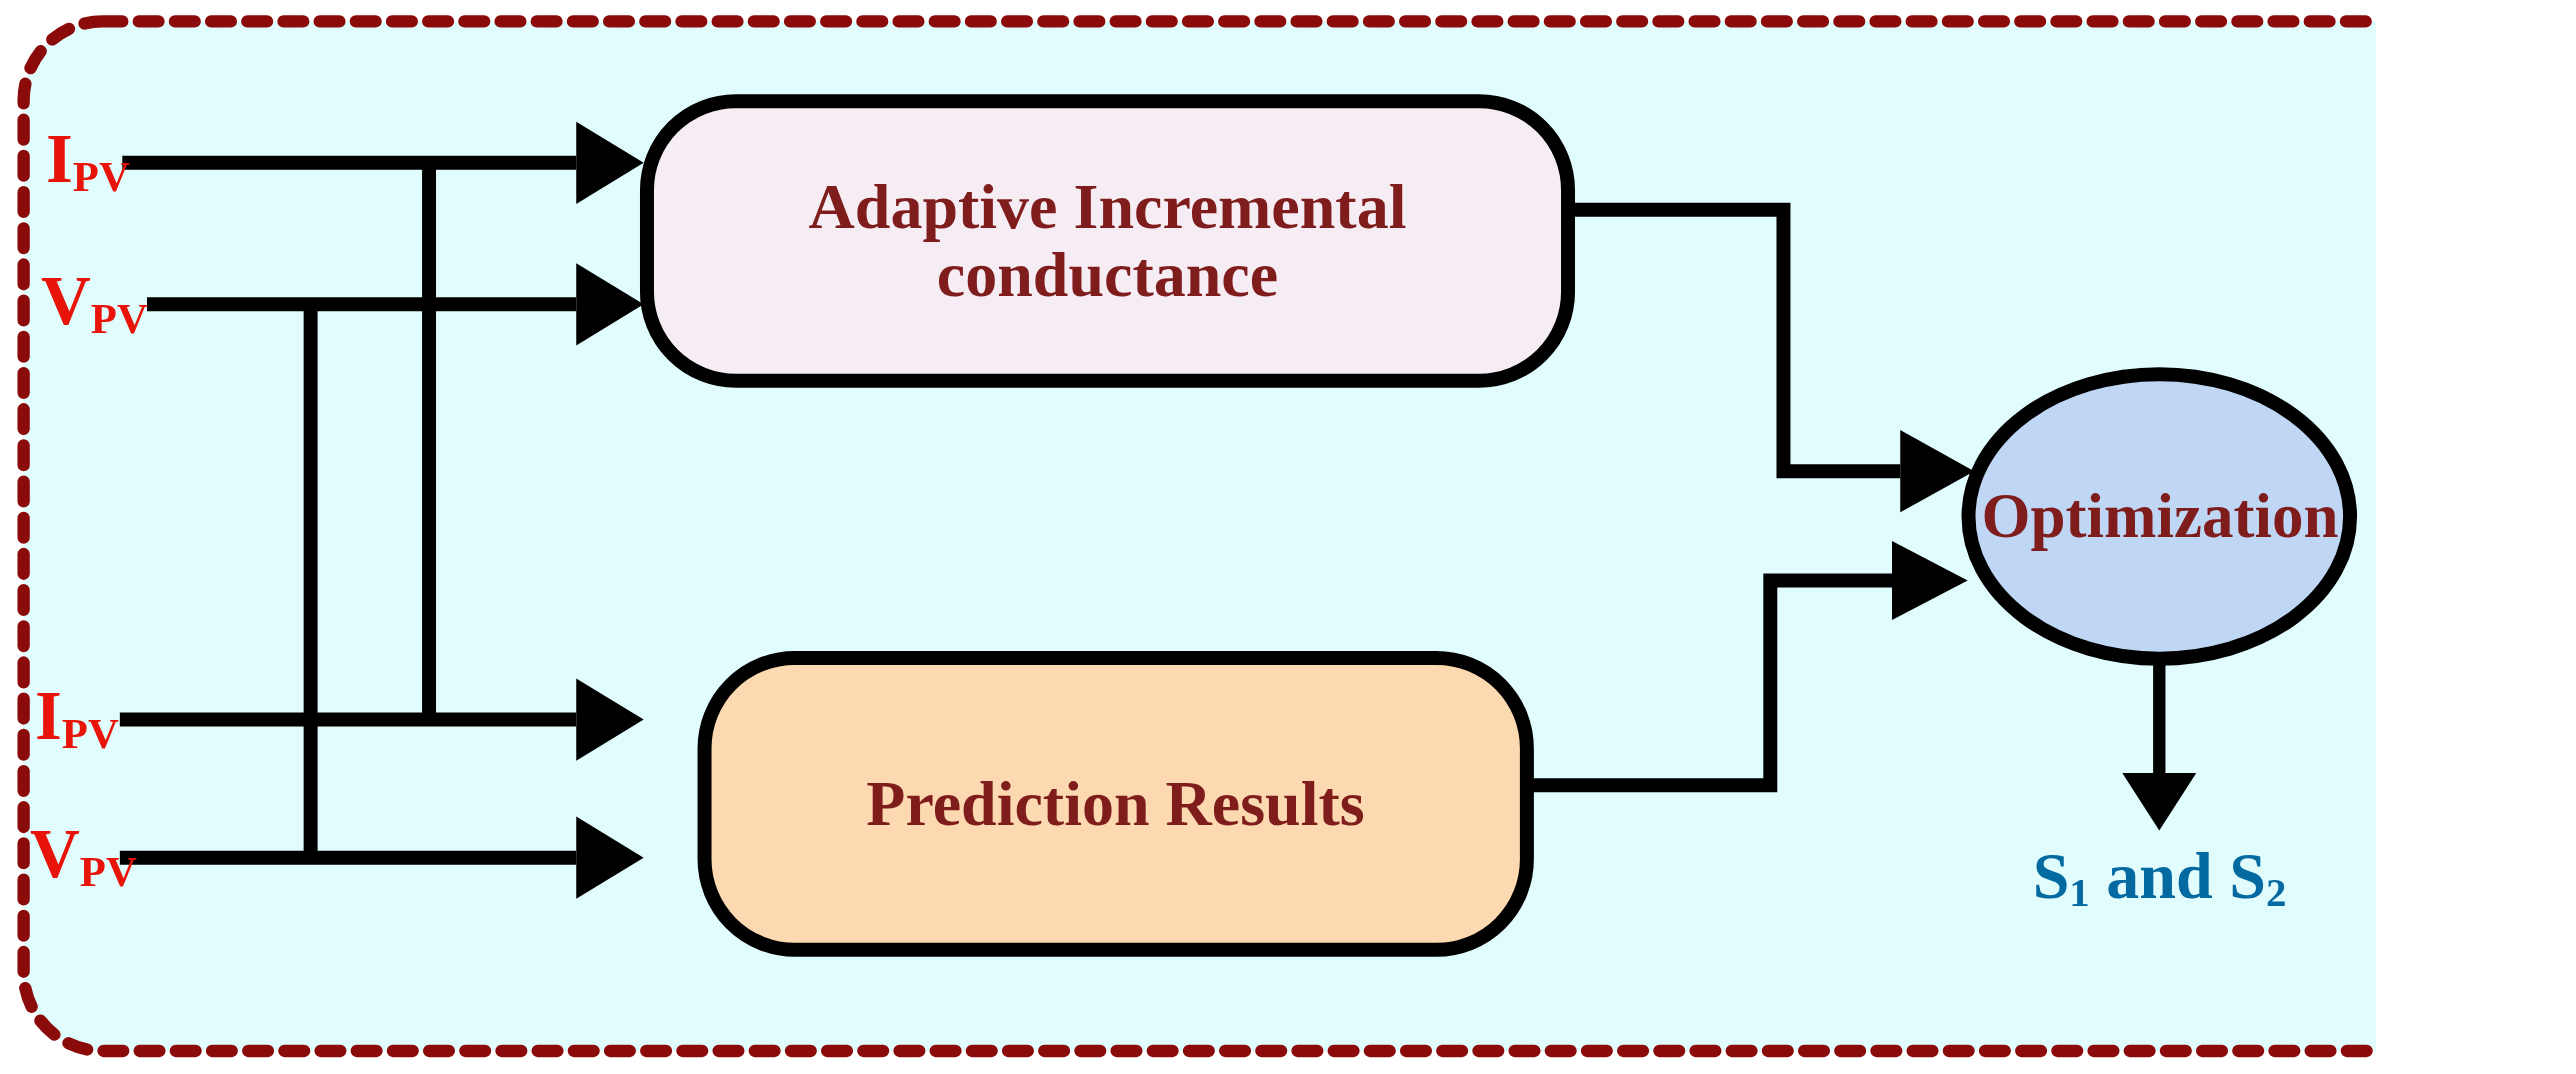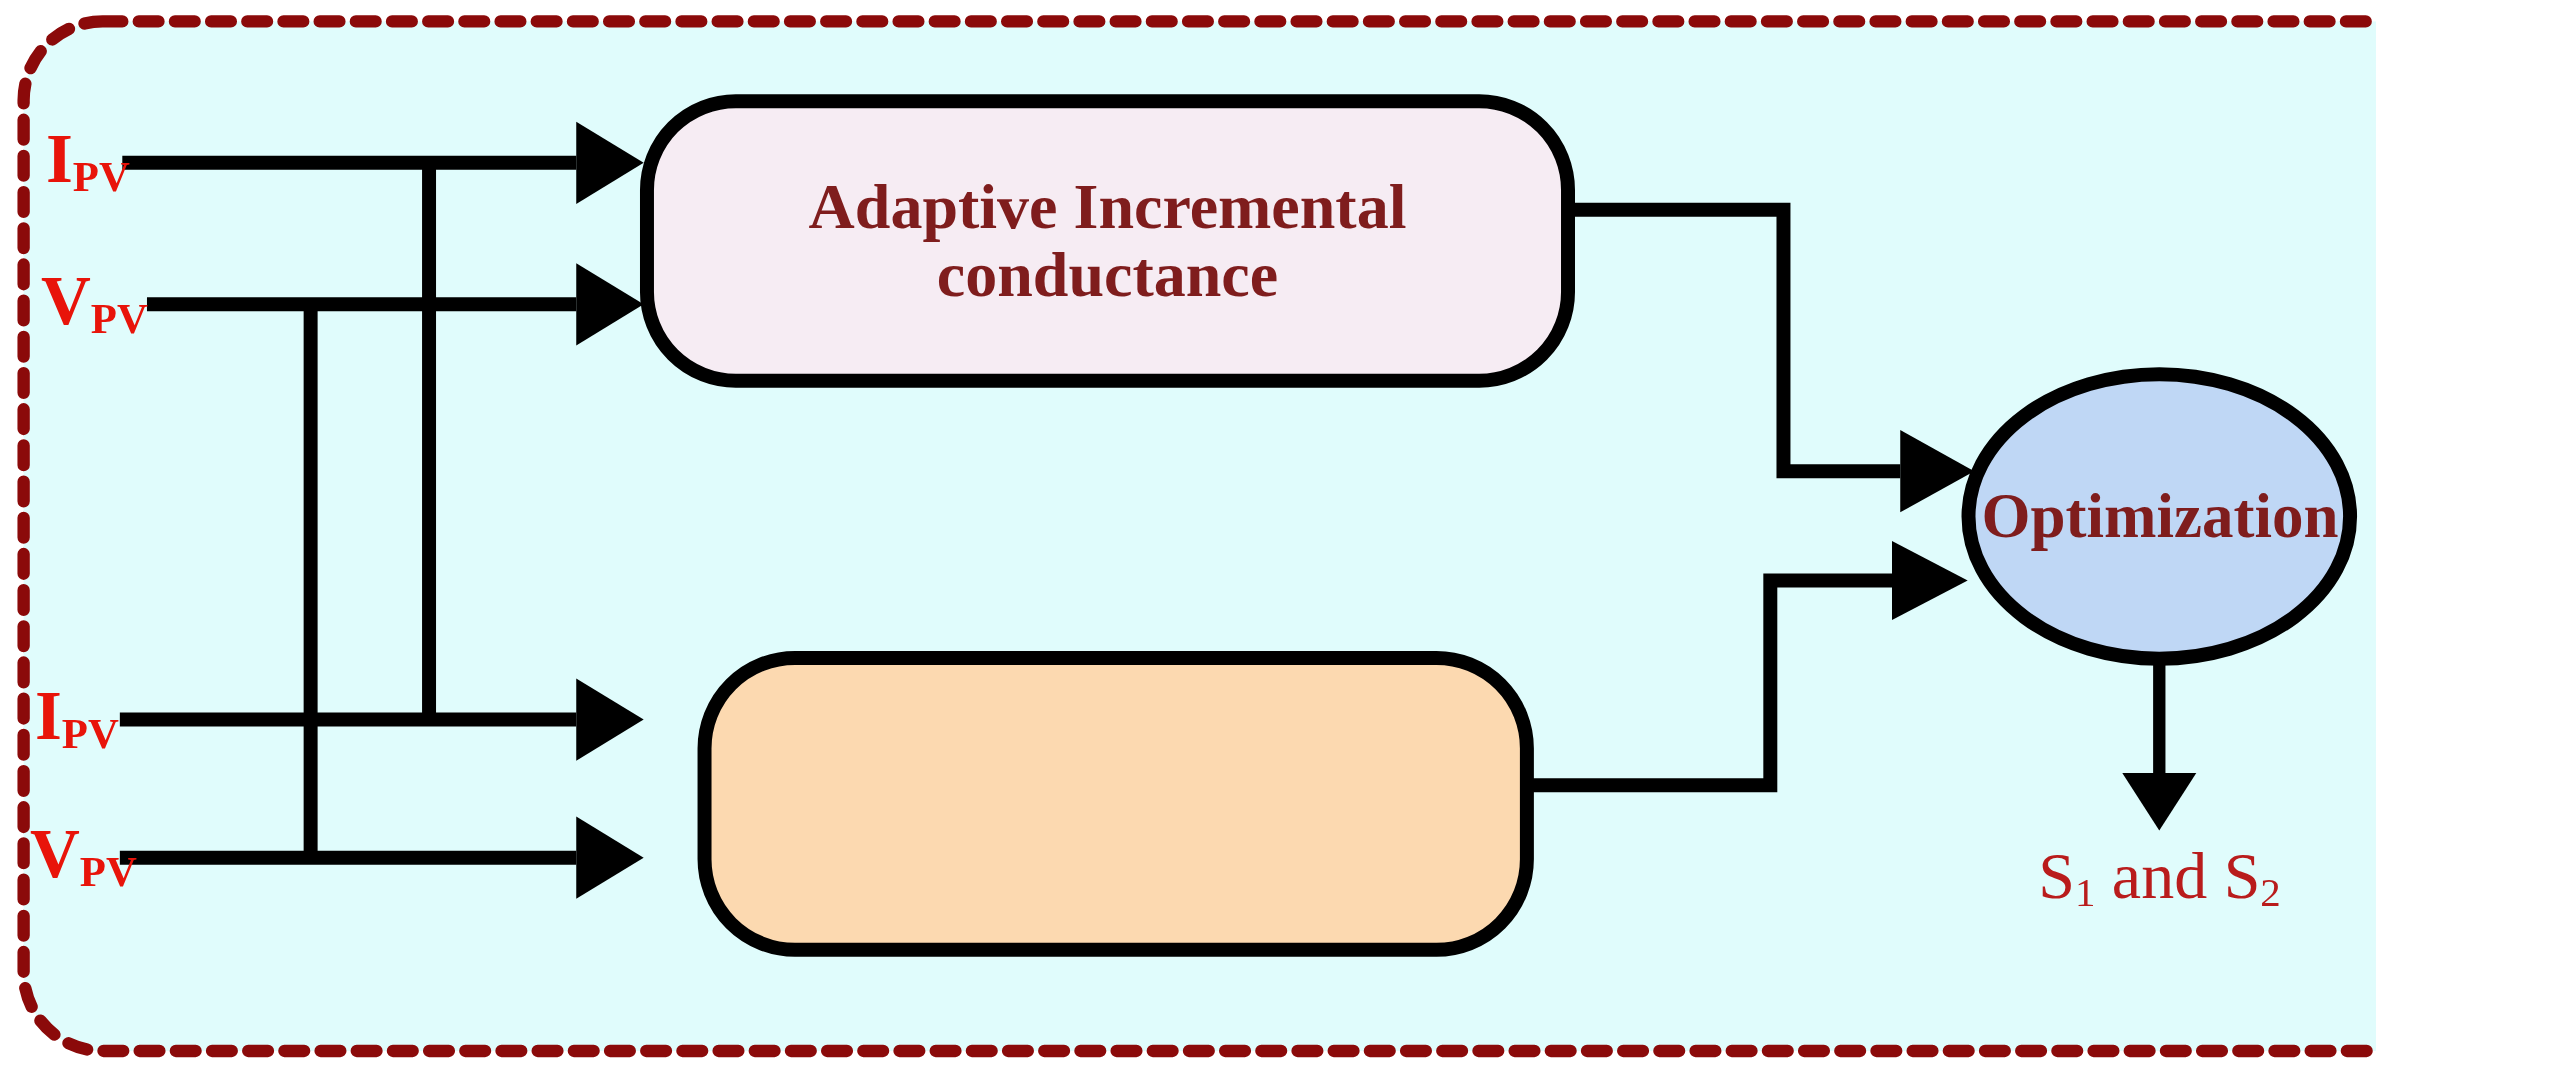--- a/index.html
+++ b/index.html
@@ -46,22 +46,22 @@
   .signal-label sub {
     font-size: 0.62em;
     vertical-align: baseline;
     position: relative;
     top: 0.20em;
     font-weight: bold;
   }
   .output-label {
     position: absolute;
     text-align: center;
-    font-weight: normal;
-    color: #b91c1c;
+    font-weight: bold;
+    color: #0369a1;
     line-height: 1.12;
   }
   .output-label sub {
     font-size: 0.62em;
     vertical-align: baseline;
     position: relative;
     top: 0.20em;
   }
 </style>
 </head>
@@ -118,20 +118,21 @@
     <span>I</span><sub>PV</sub>
   </div>
 
   <div class="signal-label" style="left:30px; top:820px; font-size:69px; color:#e8140a;">
     <span>V</span><sub>PV</sub>
   </div>
 
   <div class="node-label" style="left:647px; top:101px; width:921px; height:280px; font-size:64px;">Adaptive Incremental
 conductance</div>
 
+  <div class="node-label" style="left:704px; top:658px; width:823px; height:292px; font-size:64px;">Prediction Results</div>
 
   <div class="node-label" style="left:1969px; top:374px; width:382px; height:285px; font-size:63px;text-align:center;">Optimization</div>
 
   <div class="output-label" style="left:1921px; top:839px; width:477px; font-size:66px;">
     <div><span>S</span><sub>1</sub><span> and S</span><sub>2</sub></div>
   </div>
 
 </div>
 
 

